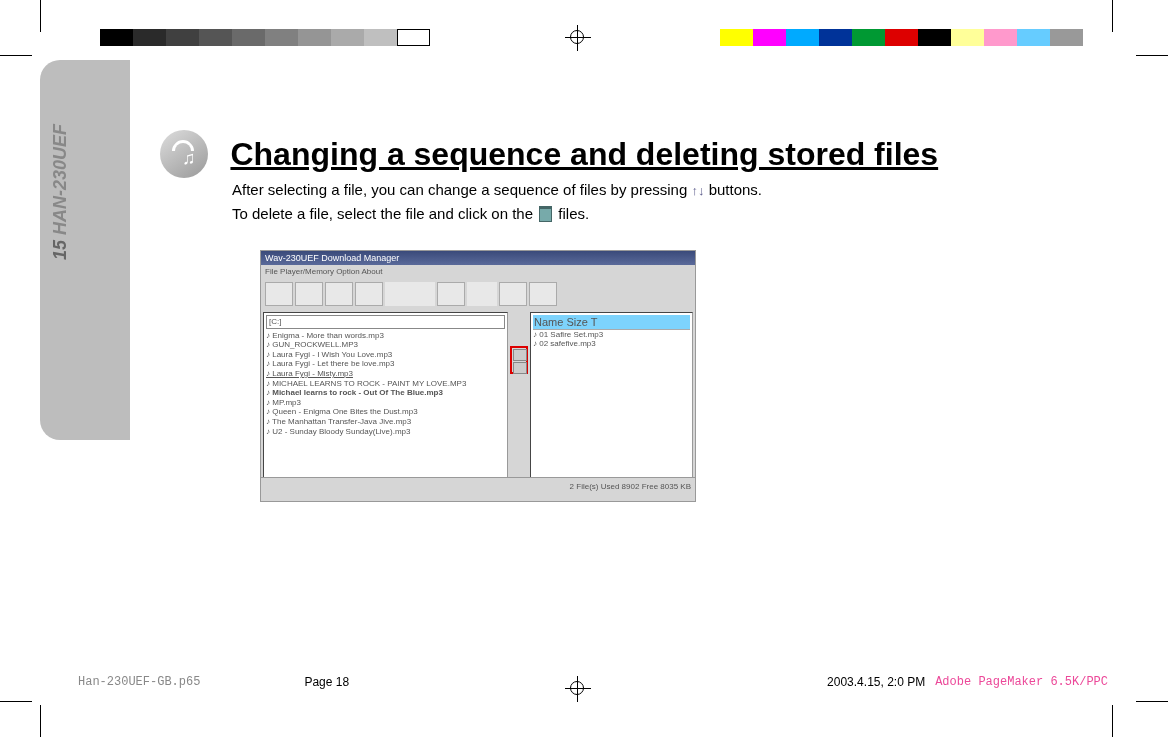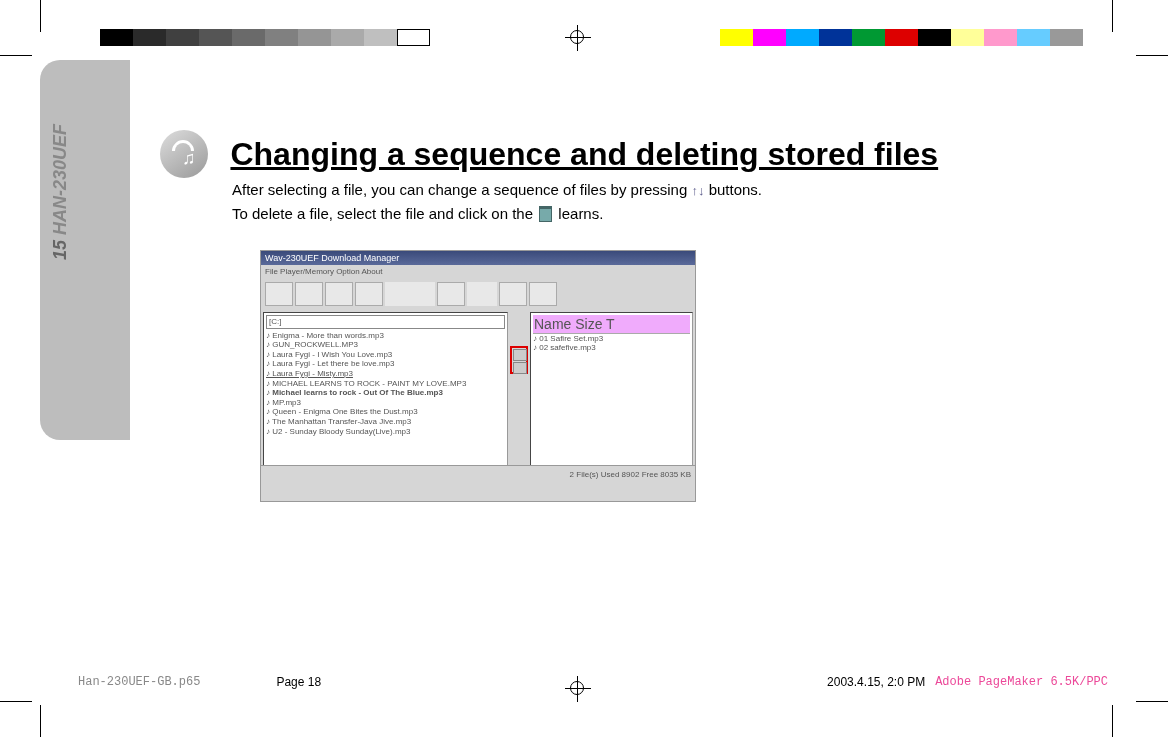--- a/index.html
+++ b/index.html
@@ -39,27 +39,27 @@
 .shot-title{background:linear-gradient(#3a4a7a,#5a6a9a);color:#fff;padding:2px 4px;font-size:9px;}
 .shot-menu{background:#d6d6d6;padding:2px 4px;font-size:8px;}
 .shot-tb{background:#d6d6d6;padding:4px;display:flex;gap:2px;}
 .shot-tb>div{width:28px;height:24px;background:#e8e8e8;border:1px solid #aaa;}
 .shot-body{display:flex;height:180px;}
 .shot-left{width:245px;background:#fff;border:1px inset #999;margin:2px;padding:2px;line-height:1.2;}
 .shot-mid{width:18px;position:relative;}
 .shot-mid-hl{position:absolute;top:36px;width:18px;height:28px;border:2px solid #d00;}
 .shot-mid-btn{width:14px;height:12px;background:#ccc;border:1px solid #888;margin:1px;}
 .shot-right{flex:1;background:#fff;border:1px inset #999;margin:2px;padding:2px;}
-.shot-right-hd{background:#f0abfc;border-bottom:1px solid #aaa;padding:1px;font-size:14px;}
-.shot-status{position:absolute;bottom:0;left:0;right:0;height:36px;background:#d6d6d6;border-top:1px solid #999;font-size:8px;padding:4px;}
+.shot-right-hd{background:#7dd3fc;border-bottom:1px solid #aaa;padding:1px;font-size:11px;}
+.shot-status{position:absolute;bottom:0;left:0;right:0;height:24px;background:#d6d6d6;border-top:1px solid #999;font-size:8px;padding:4px;}
 
 
 .footer{position:absolute;bottom:48px;left:78px;right:60px;font-size:12px;display:flex;}
 .footer .f1{font-family:"Courier New",monospace;color:#888;}
-.footer .f2{margin-left:76px;color:#000;}
+.footer .f2{margin-left:104px;color:#000;}
 .footer .f3{margin-left:auto;margin-right:10px;color:#000;}
 .footer .f4{font-family:"Courier New",monospace;color:#ec4899;}
 </style>
 </head>
 <body>
 
 <div class="crop crop-h" style="left:0;top:55px;"></div>
 <div class="crop crop-v" style="left:40px;top:0;"></div>
 <div class="crop crop-h" style="right:0;top:55px;"></div>
 <div class="crop crop-v" style="right:55px;top:0;"></div>
@@ -104,21 +104,21 @@
 
 <div class="content">
   <span class="icon-music"></span>
   <h1>Changing a sequence and deleting stored files</h1>
   <div class="body-text">
     <span>After selecting a file, you can change a sequence of files by pressing </span>
     <span class="ud-icon">↑↓</span>
     <span> buttons.</span><br>
     <span>To delete a file, select the file and click on the </span>
     <span class="trash-icon"></span>
-    <span> learns.</span>
+    <span> files.</span>
   </div>
 
   
   <div class="shot">
     <div class="shot-title">Wav-230UEF Download Manager</div>
     <div class="shot-menu">File   Player/Memory   Option   About</div>
     <div class="shot-tb">
       <div></div>
       <div></div>
       <div></div>

